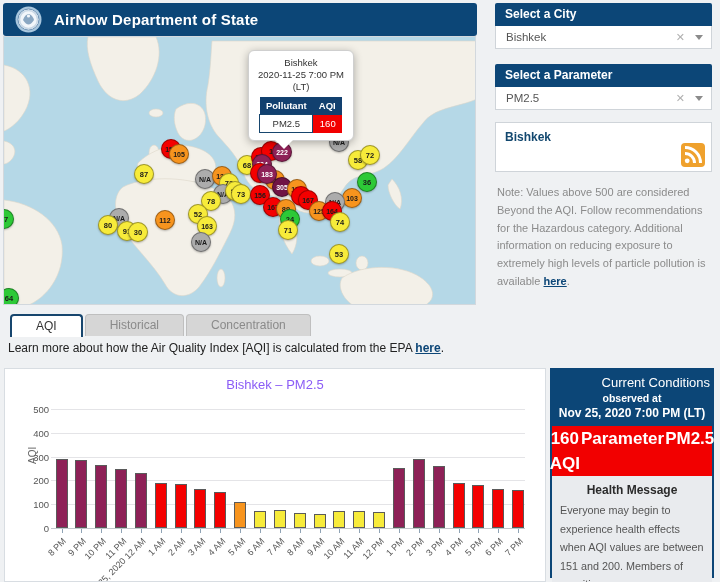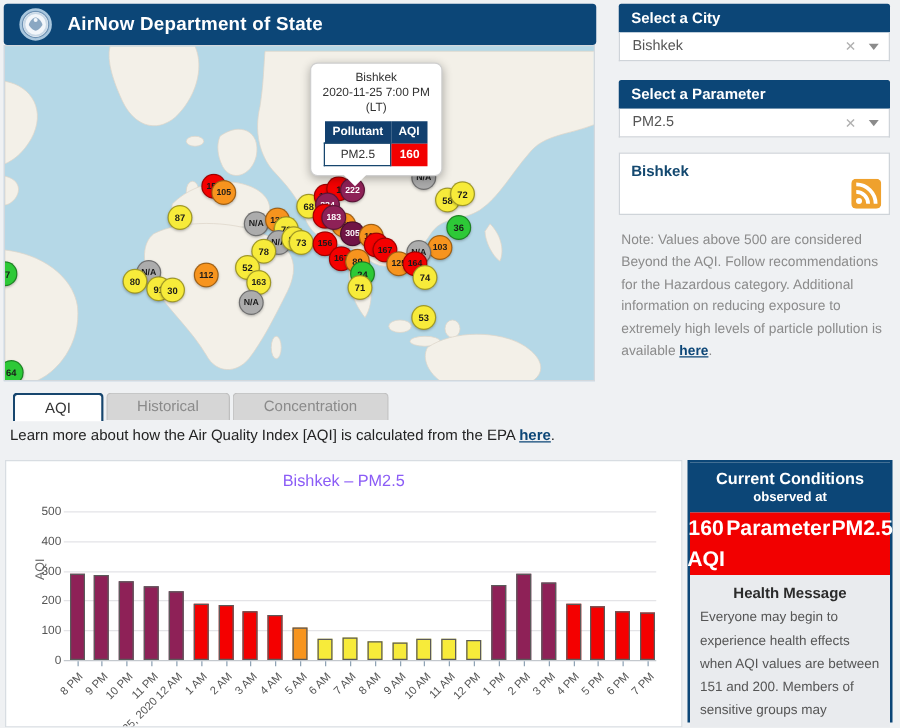--- a/index.html
+++ b/index.html
@@ -35,21 +35,21 @@
   }
   .popup:after{
     content:"";position:absolute;left:26px;bottom:-9px;width:0;height:0;
     border-left:9px solid transparent;border-right:9px solid transparent;border-top:9px solid #fff;
   }
   .popup .line{font-size:9.5px;color:#333;line-height:12px;}
   .popup table{border-collapse:collapse;margin:4px auto 0 auto;}
   .popup th{background:#12406f;color:#fff;font-size:9.5px;padding:3px 6px;font-weight:bold;}
   .popup td{font-size:9.5px;padding:3px 6px;}
   .popup td.pm{border:1px solid #17466e;color:#333;background:#fff;min-width:40px;}
-  .popup td.aqi{background:#f20000;color:#fff;font-weight:bold;}
+  .popup td.aqi{background:#f20000;color:#fff;font-weight:normal;}
   
   .panel-head{
     background:#0c4677;color:#fff;font-size:12px;font-weight:bold;
     height:23px;line-height:23px;padding-left:10px;border-radius:2px 2px 0 0;
   }
   .select-box{position:absolute;left:495px;width:217px;}
   .select-row{
     background:#fff;border:1px solid #cfd4d9;border-top:none;height:23px;
     display:flex;align-items:center;font-size:11.5px;color:#555;padding:0 8px 0 10px;box-sizing:border-box;
   }
@@ -95,21 +95,21 @@
     position:absolute;font-size:9px;color:#555;white-space:nowrap;
     transform:rotate(-45deg);transform-origin:100% 0;
   }
   
   .cc{
     position:absolute;left:550px;top:368px;width:164px;height:210px;
     border:2px solid #0c4677;box-sizing:border-box;background:#e9ebee;
     display:flex;flex-direction:column;
   }
   .cc-head{background:#0c4677;color:#fff;text-align:center;padding:5px 2px 6px 2px;}
-  .cc-head .t1{font-size:13px;font-weight:bold;}
+  .cc-head .t1{font-size:13px;font-weight:normal;text-align:right;}
   .cc-head .t2{font-size:10.5px;font-weight:bold;margin-top:2px;}
   .cc-head .t3{font-size:12px;font-weight:bold;margin-top:2px;}
   .cc-aqi{
     background:#f20000;color:#fff;text-align:center;height:79px;
     display:flex;flex-direction:row;justify-content:center;gap:1px;
   }
   .cc-aqi div{font-size:17px;font-weight:bold;line-height:25px;}
   .cc-health{flex:1;background:#e9ebee;}
   .cc-health .ht{font-size:12px;font-weight:bold;color:#2b2b2b;text-align:center;margin:7px 0 4px 0;}
   .cc-health .hb{font-size:10.8px;color:#555;line-height:1.72;padding:0 8px;}
@@ -364,20 +364,21 @@
       <div class="bar" style="left: 507.05px; top: 121px; width: 12px; height: 38px; background: rgb(244, 0, 0);"></div>
       <div class="xtick" style="left: 513.05px; top: 160px;"></div>
       <div class="xlabel" style="right: 26.95px; top: 167px;">7 PM</div>
     </div>
 </div>
 
 <div class="cc">
   <div class="cc-head">
     <div class="t1">Current Conditions</div>
     <div class="t2">observed at</div>
+    <div class="t3">Nov 25, 2020 7:00 PM (LT)</div>
   </div>
   <div class="cc-aqi">
     <div>160 AQI</div>
     <div>Parameter</div>
     <div>PM2.5</div>
   </div>
   <div class="cc-health">
     <div class="ht">Health Message</div>
     <div class="hb">Everyone may begin to experience health effects when AQI values are between 151 and 200. Members of sensitive groups may experience more serious health effects.</div>
   </div>

